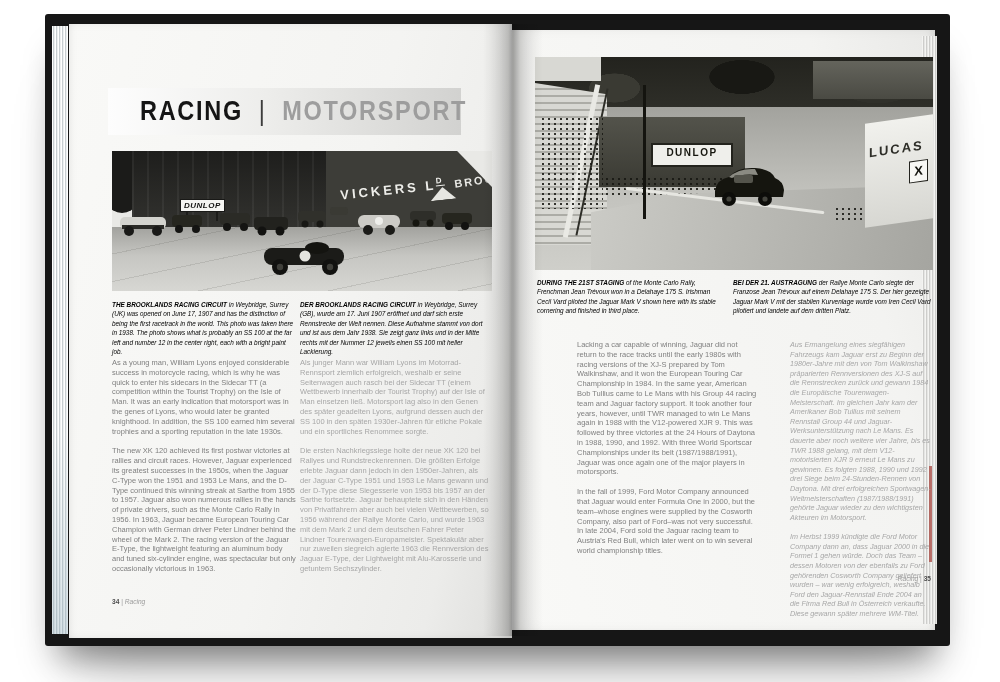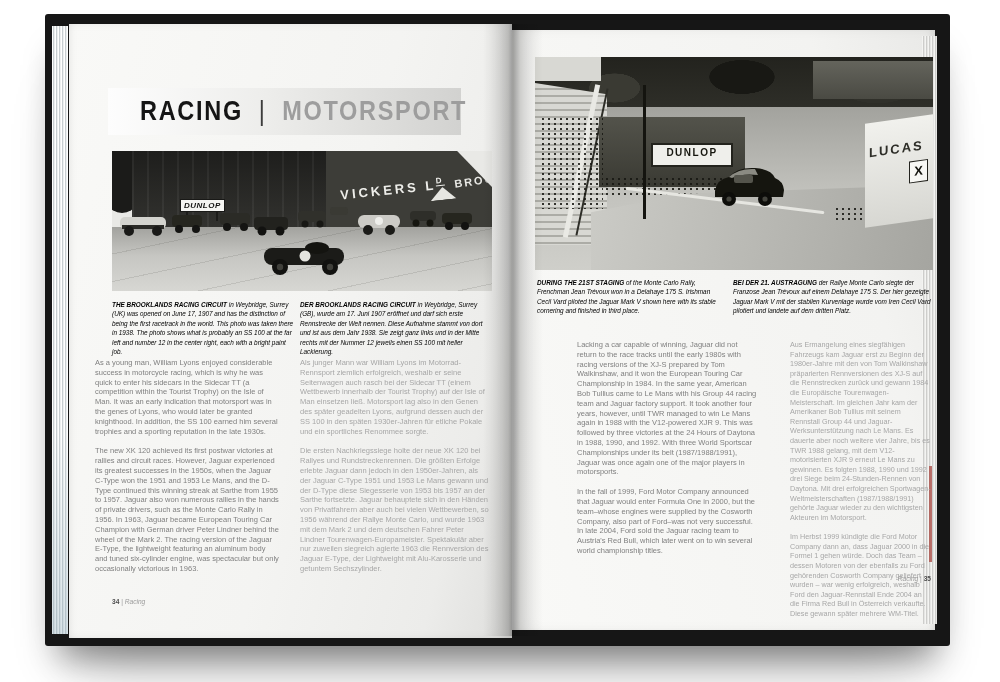--- a/index.html
+++ b/index.html
@@ -87,26 +87,26 @@
   .rp-curb{position:absolute;left:90px;top:142px;width:200px;height:3px;background:#e6e6e1;transform:rotate(7deg);border-radius:2px;}
   .rp-car{position:absolute;left:172px;top:104px;width:80px;height:46px;z-index:3;}
   .rp-wall-right{position:absolute;left:330px;top:62px;width:68px;height:104px;transform:skewY(-8deg);
         background:linear-gradient(#f1f1ed,#d7d7d2);overflow:hidden;}
   .rp-lucas{position:absolute;left:4px;top:22px;font-weight:700;font-size:13px;letter-spacing:2px;color:#2e2e28;white-space:nowrap;}
   .rp-poster-x{position:absolute;left:44px;top:44px;width:17px;height:20px;background:#f7f7f4;border:1px solid #23231e;
         color:#14140f;font-weight:700;font-size:13px;text-align:center;line-height:19px;}
   
   .cap-en-left{position:absolute;left:67px;top:286px;width:185px;}
   .cap-de-left{position:absolute;left:255px;top:286px;width:190px;}
-  .col-en-left{position:absolute;left:50px;top:344px;width:184px;}
+  .col-en-left{position:absolute;left:67px;top:344px;width:184px;}
   .col-de-left{position:absolute;left:255px;top:344px;width:190px;}
   .cap-en-right{position:absolute;left:492px;top:264px;width:184px;}
   .cap-de-right{position:absolute;left:688px;top:264px;width:198px;}
   .col-en-right{position:absolute;left:532px;top:326px;width:180px;}
-  .col-de-right{position:absolute;left:745px;top:326px;width:142px;}
+  .col-de-right{position:absolute;left:745px;top:326px;width:142px;font-style:italic;}
   .col-de-right p{font-size:7.2px;line-height:9.6px;}
   .footer{font-size:6.6px;color:#9a9a9a;}
   .footer .num{font-weight:700;color:#4d4d4d;font-style:normal;}
   .footer .chap{font-style:italic;}
   .footer-left{position:absolute;left:67px;top:584px;}
   .footer-right{position:absolute;left:806px;top:561px;width:80px;text-align:right;}
 </style>
 </head>
 <body>
 

